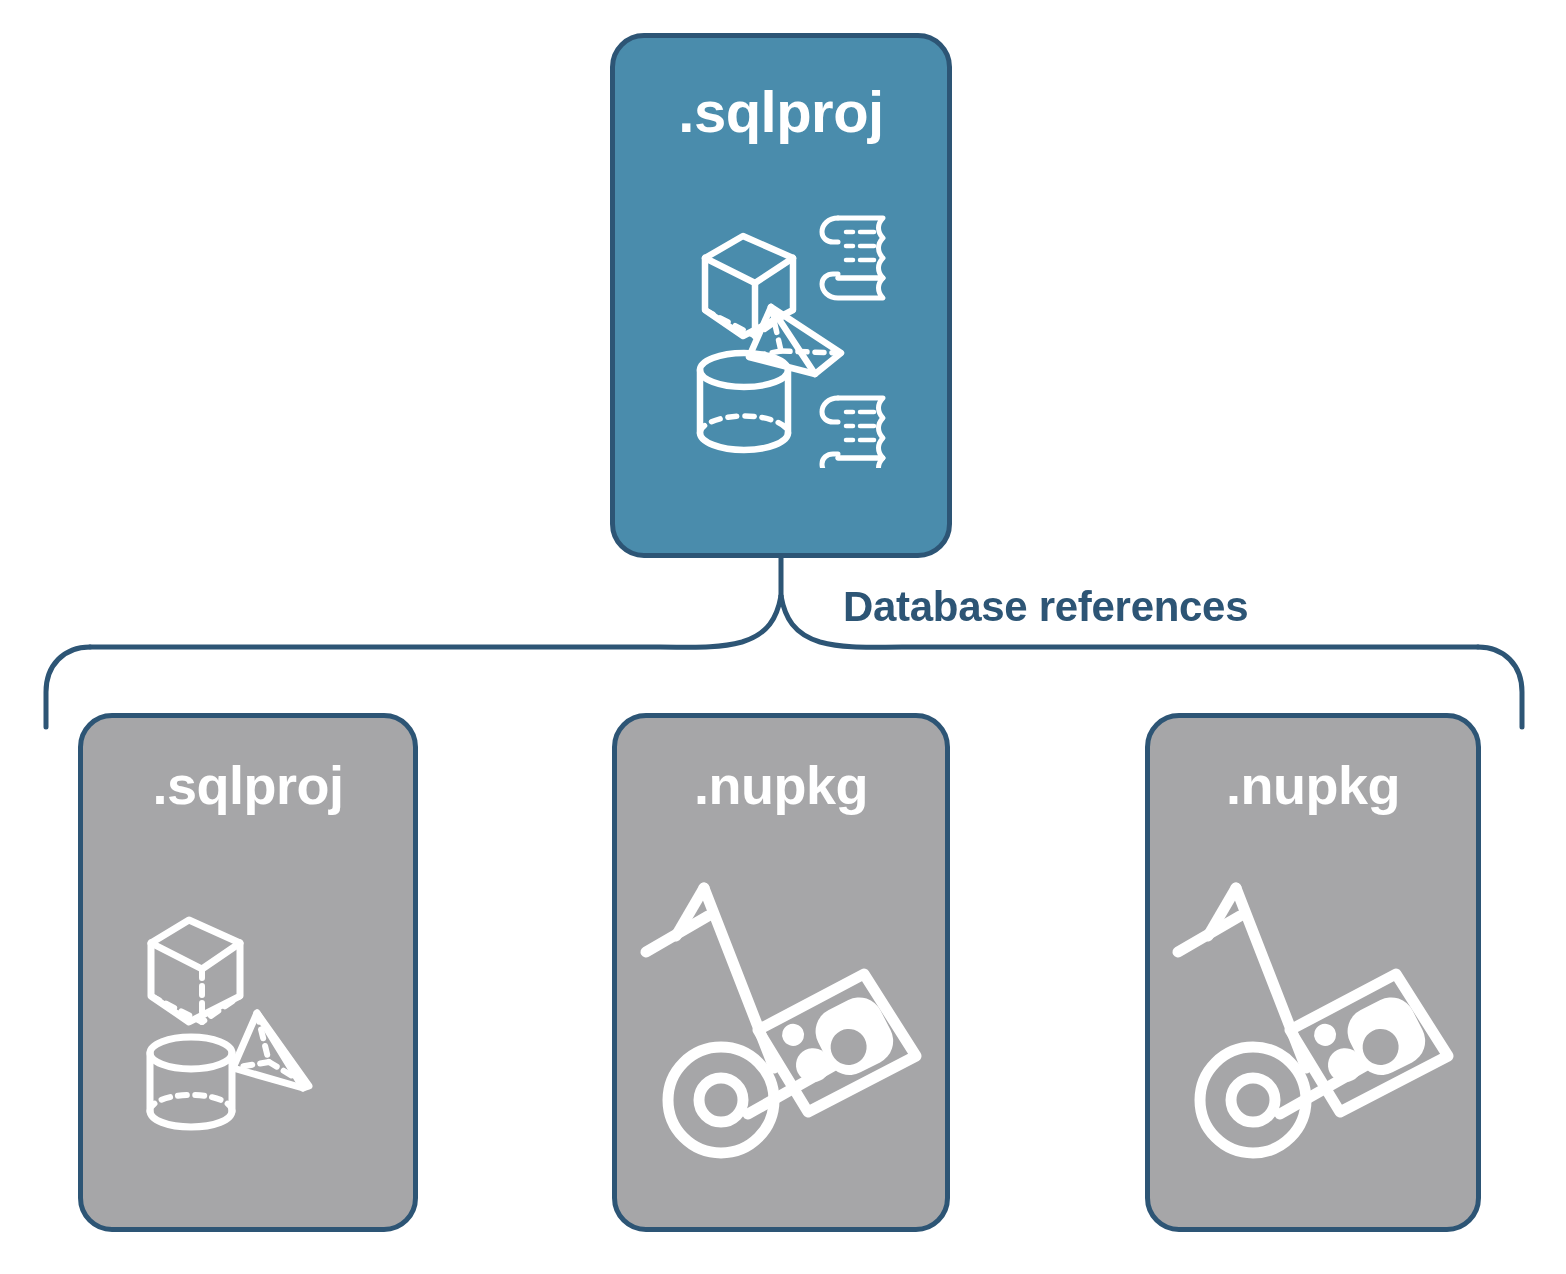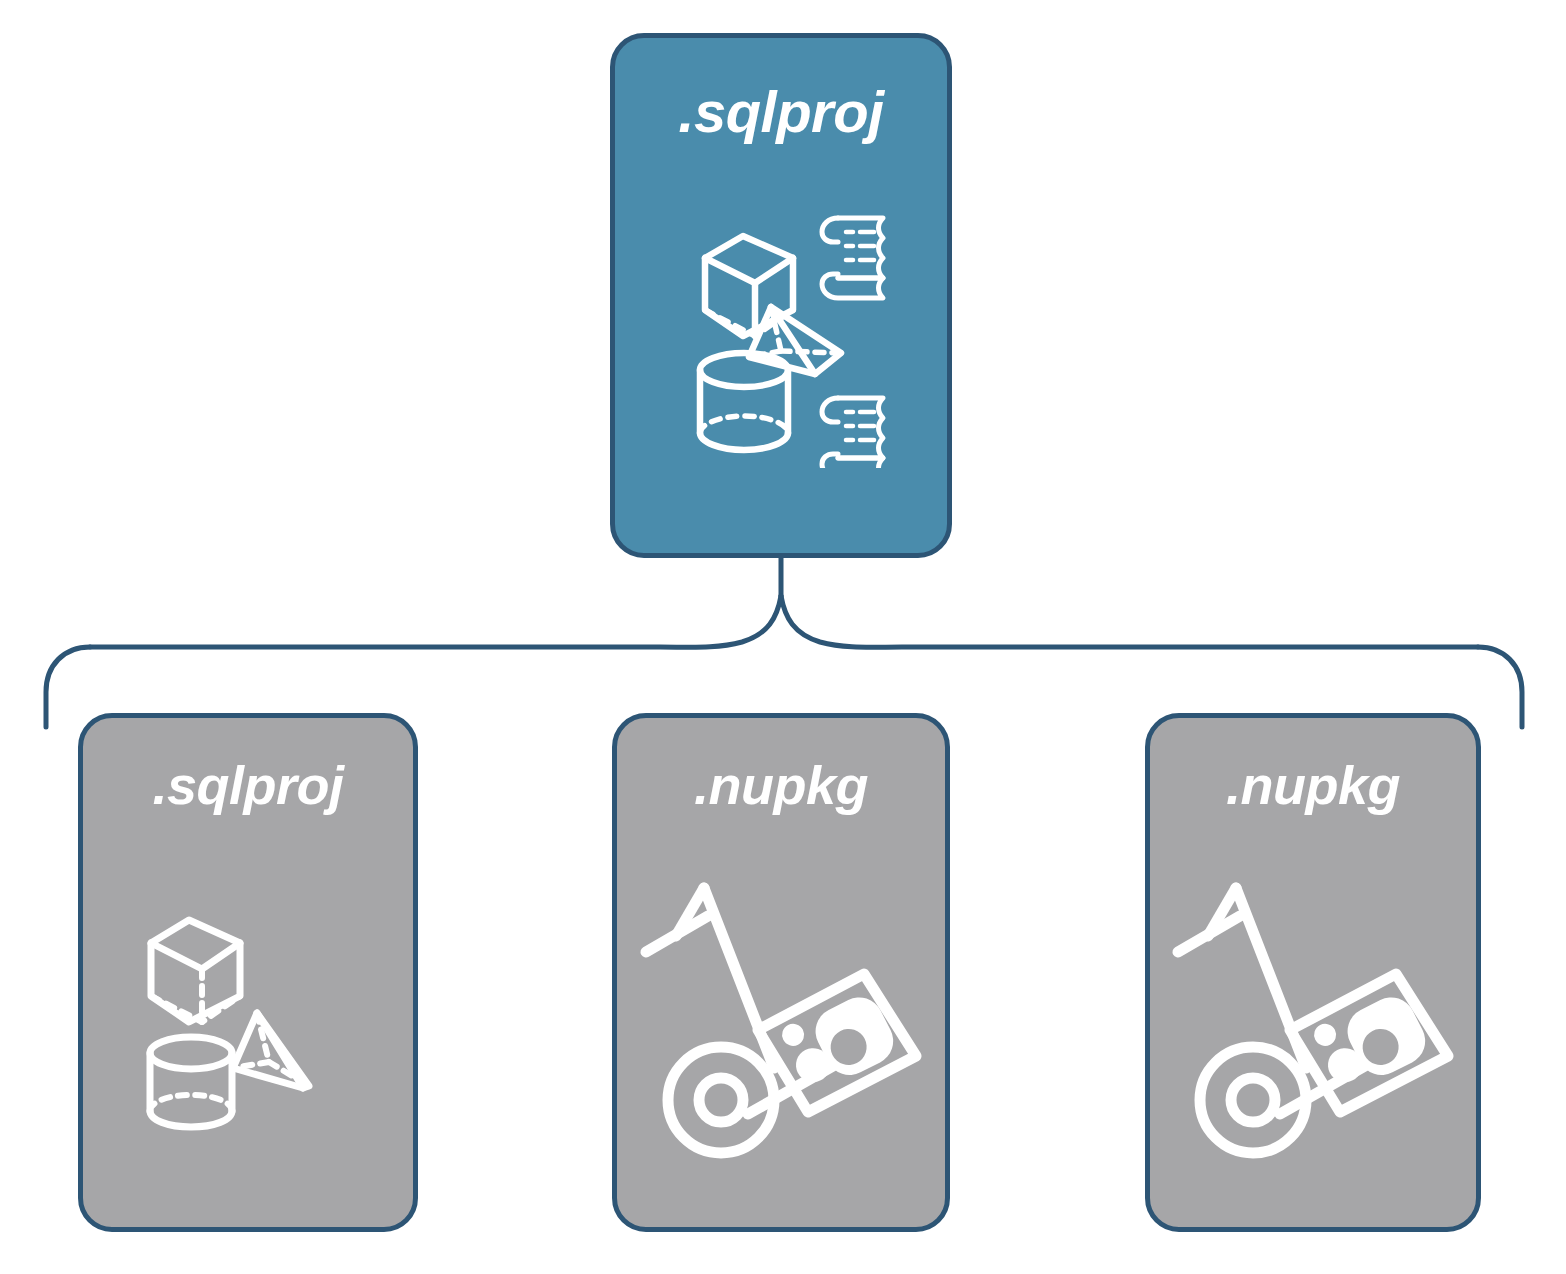--- a/index.html
+++ b/index.html
@@ -21,21 +21,20 @@
     height: 1274px;
   }
   .node {
     position: absolute;
     box-sizing: border-box;
     border: 5px solid #2d5575;
     border-radius: 34px;
     display: flex;
     flex-direction: column;
     align-items: center;
-    font-style: italic;
   }
   .node-root {
     background: #4a8cac;
   }
   .node-ref {
     background: #a6a6a8;
   }
   .node-title {
     color: #ffffff;
     font-weight: bold;
@@ -123,20 +122,21 @@
       <path d="M 781 558 L 781 596"></path>
 
       <path d="M 781 596 C 777 618 768 634 742 642 C 716 649 690 647 660 647 L 90 647"></path>
       <path d="M 781 596 C 785 618 794 634 820 642 C 846 649 872 647 902 647 L 1478 647"></path>
 
       <path d="M 90 647 C 64 647 46 665 46 692 L 46 727"></path>
       <path d="M 1478 647 C 1504 647 1522 665 1522 692 L 1522 727"></path>
     </g>
   </svg>
 
+  <div id="edge-label">Database references</div>
 
   <div id="root-node" class="node node-root">
     <div class="node-title">.sqlproj</div>
 
     <svg id="root-icons" viewBox="0 0 342 280">
 
       <g fill="none" stroke="#ffffff" stroke-width="6.5" stroke-linejoin="round" stroke-linecap="round">
         <path d="M 90 70 L 128 48 L 178 70 L 178 122 L 128 148 L 90 122 Z"></path>
         <path d="M 90 70 L 140 95 L 178 70"></path>
         <path d="M 140 95 L 140 148"></path>

